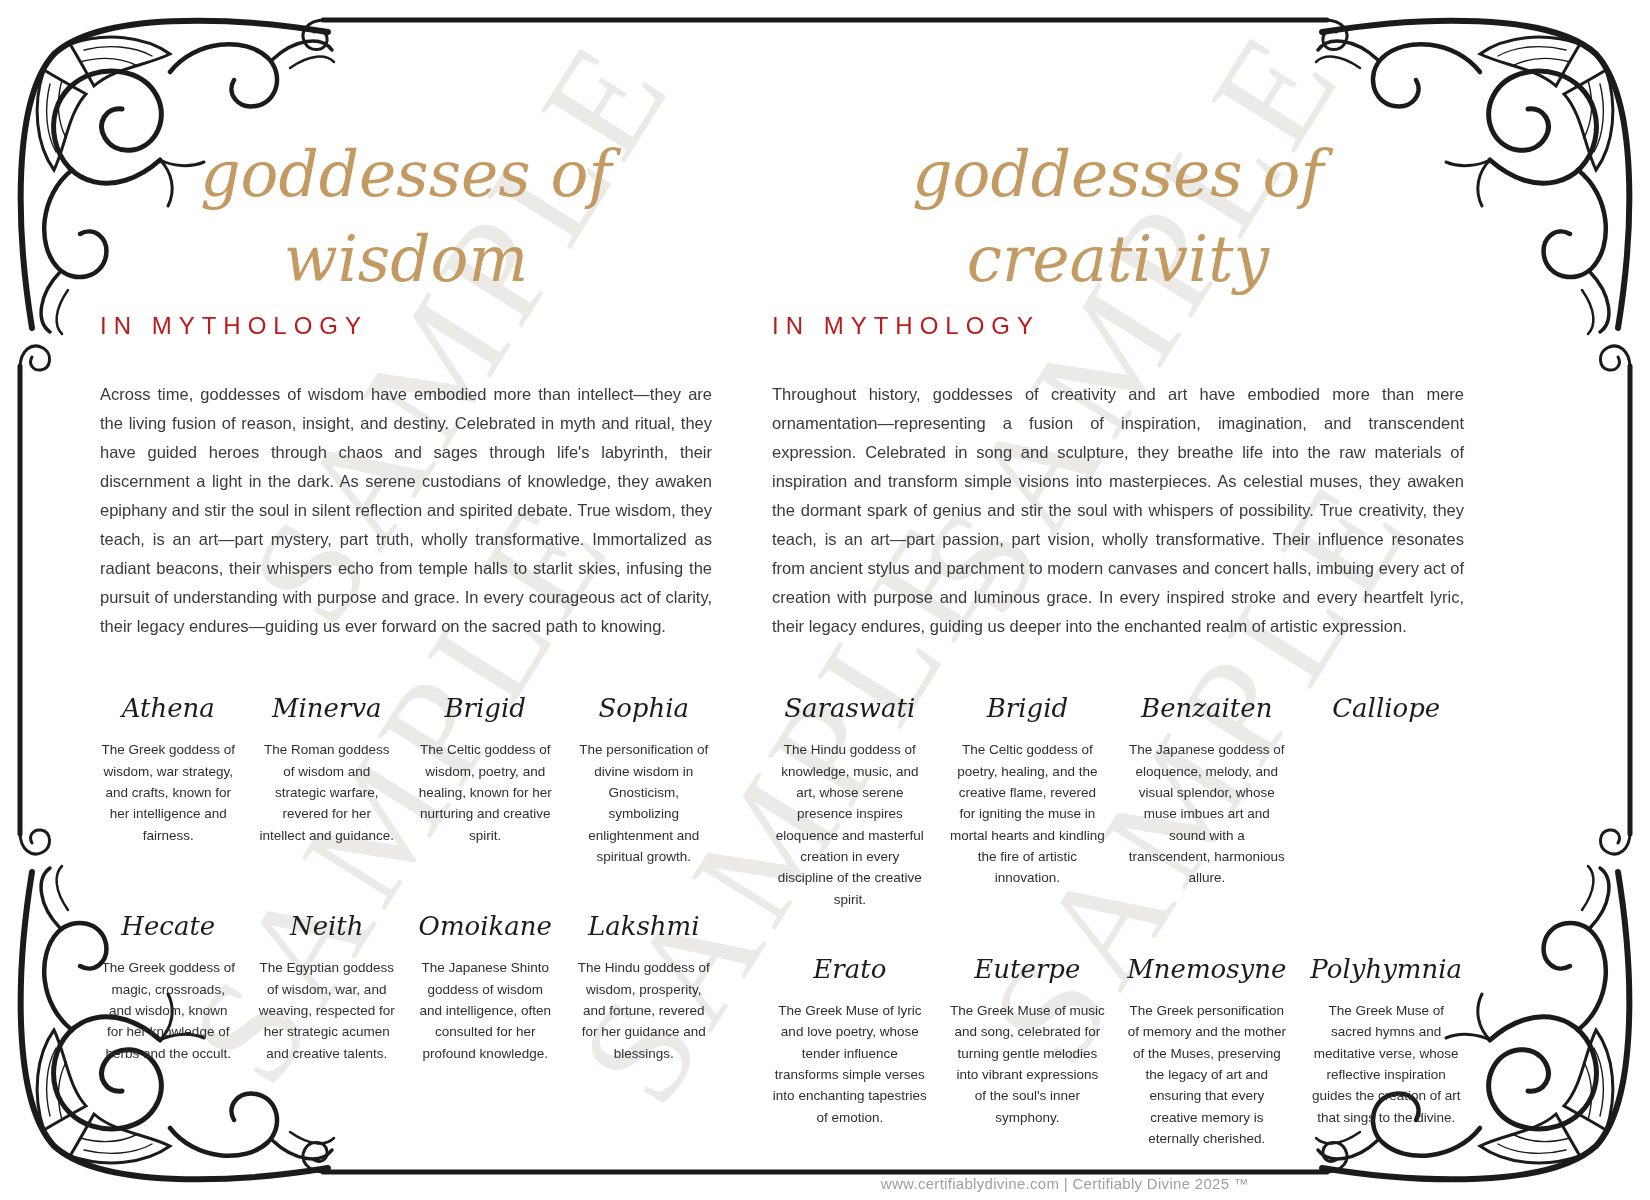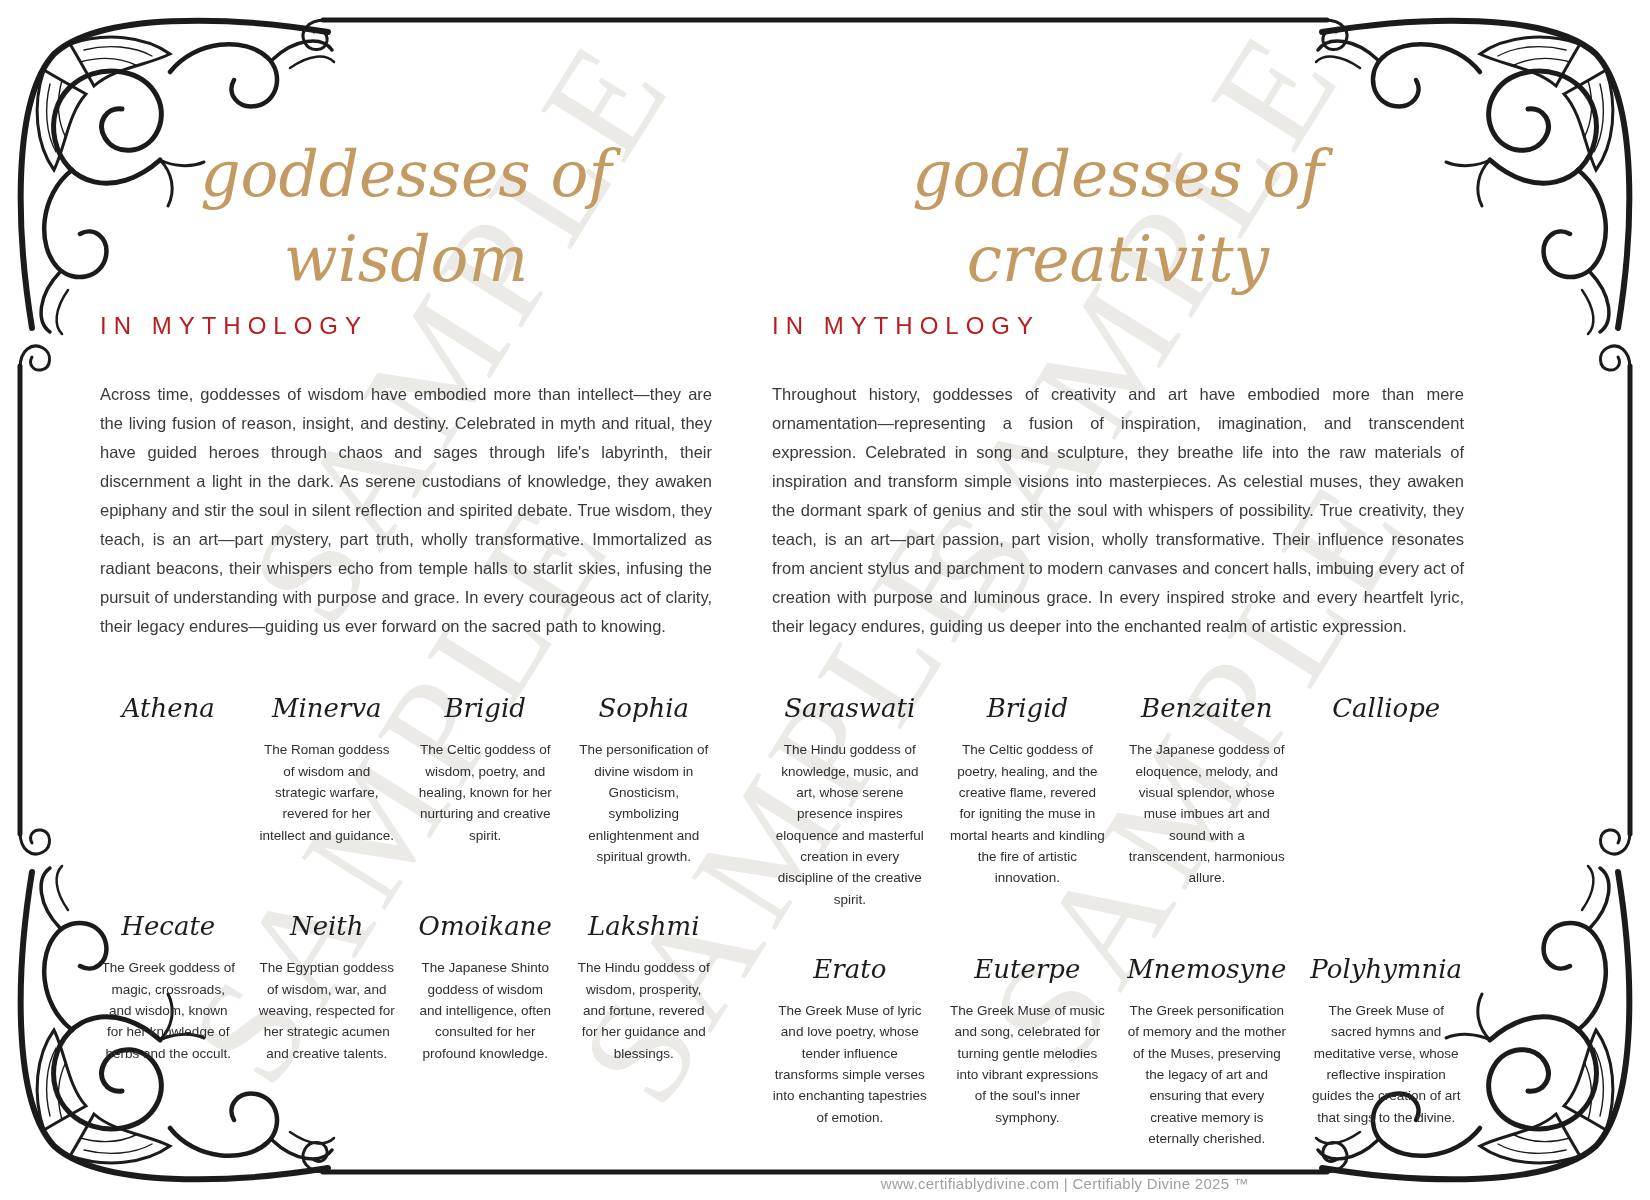--- a/index.html
+++ b/index.html
@@ -208,20 +208,21 @@
   </svg>
 </div>
 
 <div class="col col-left">
   <div class="script-title">goddesses of wisdom</div>
   <div class="subtitle">IN MYTHOLOGY</div>
   <div class="intro">Across time, goddesses of wisdom have embodied more than intellect—they are the living fusion of reason, insight, and destiny. Celebrated in myth and ritual, they have guided heroes through chaos and sages through life's labyrinth, their discernment a light in the dark. As serene custodians of knowledge, they awaken epiphany and stir the soul in silent reflection and spirited debate. True wisdom, they teach, is an art—part mystery, part truth, wholly transformative. Immortalized as radiant beacons, their whispers echo from temple halls to starlit skies, infusing the pursuit of understanding with purpose and grace. In every courageous act of clarity, their legacy endures—guiding us ever forward on the sacred path to knowing.</div>
   <div class="grid">
     <div class="gcard">
       <div class="gname">Athena</div>
+      <div class="gdesc">The Greek goddess of wisdom, war strategy, and crafts, known for her intelligence and fairness.</div>
     </div>
     <div class="gcard">
       <div class="gname">Minerva</div>
       <div class="gdesc">The Roman goddess of wisdom and strategic warfare, revered for her intellect and guidance.</div>
     </div>
     <div class="gcard">
       <div class="gname">Brigid</div>
       <div class="gdesc">The Celtic goddess of wisdom, poetry, and healing, known for her nurturing and creative spirit.</div>
     </div>
     <div class="gcard">

